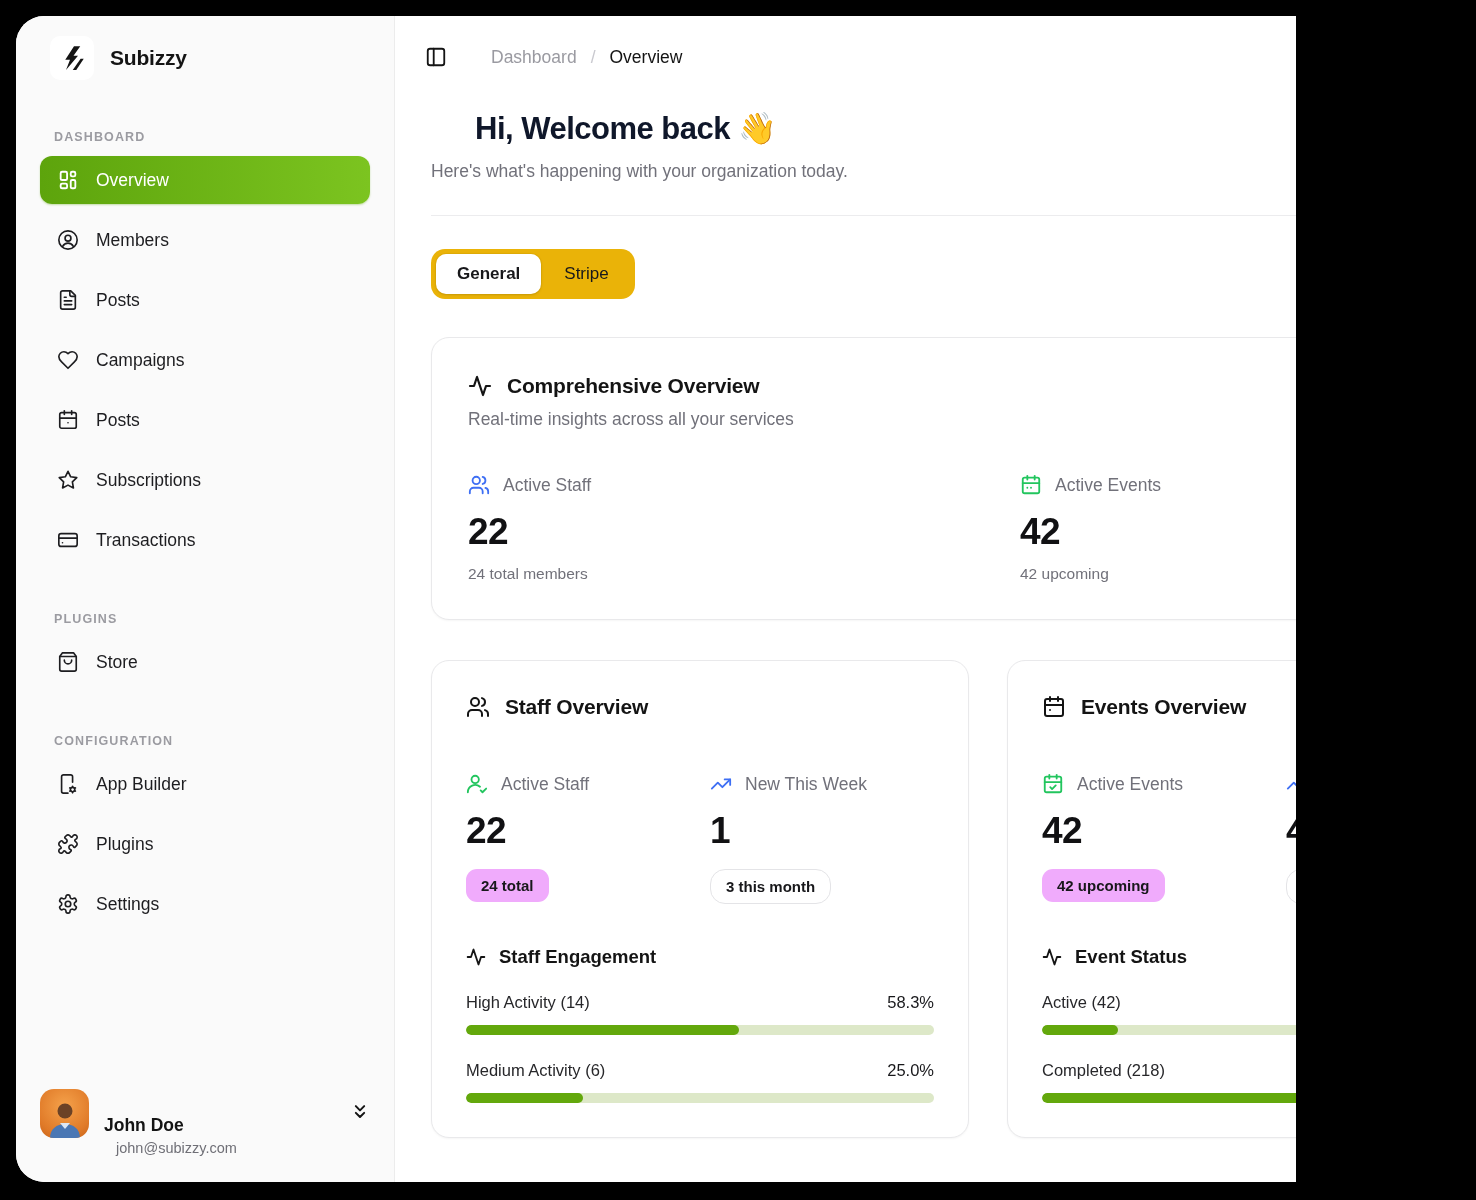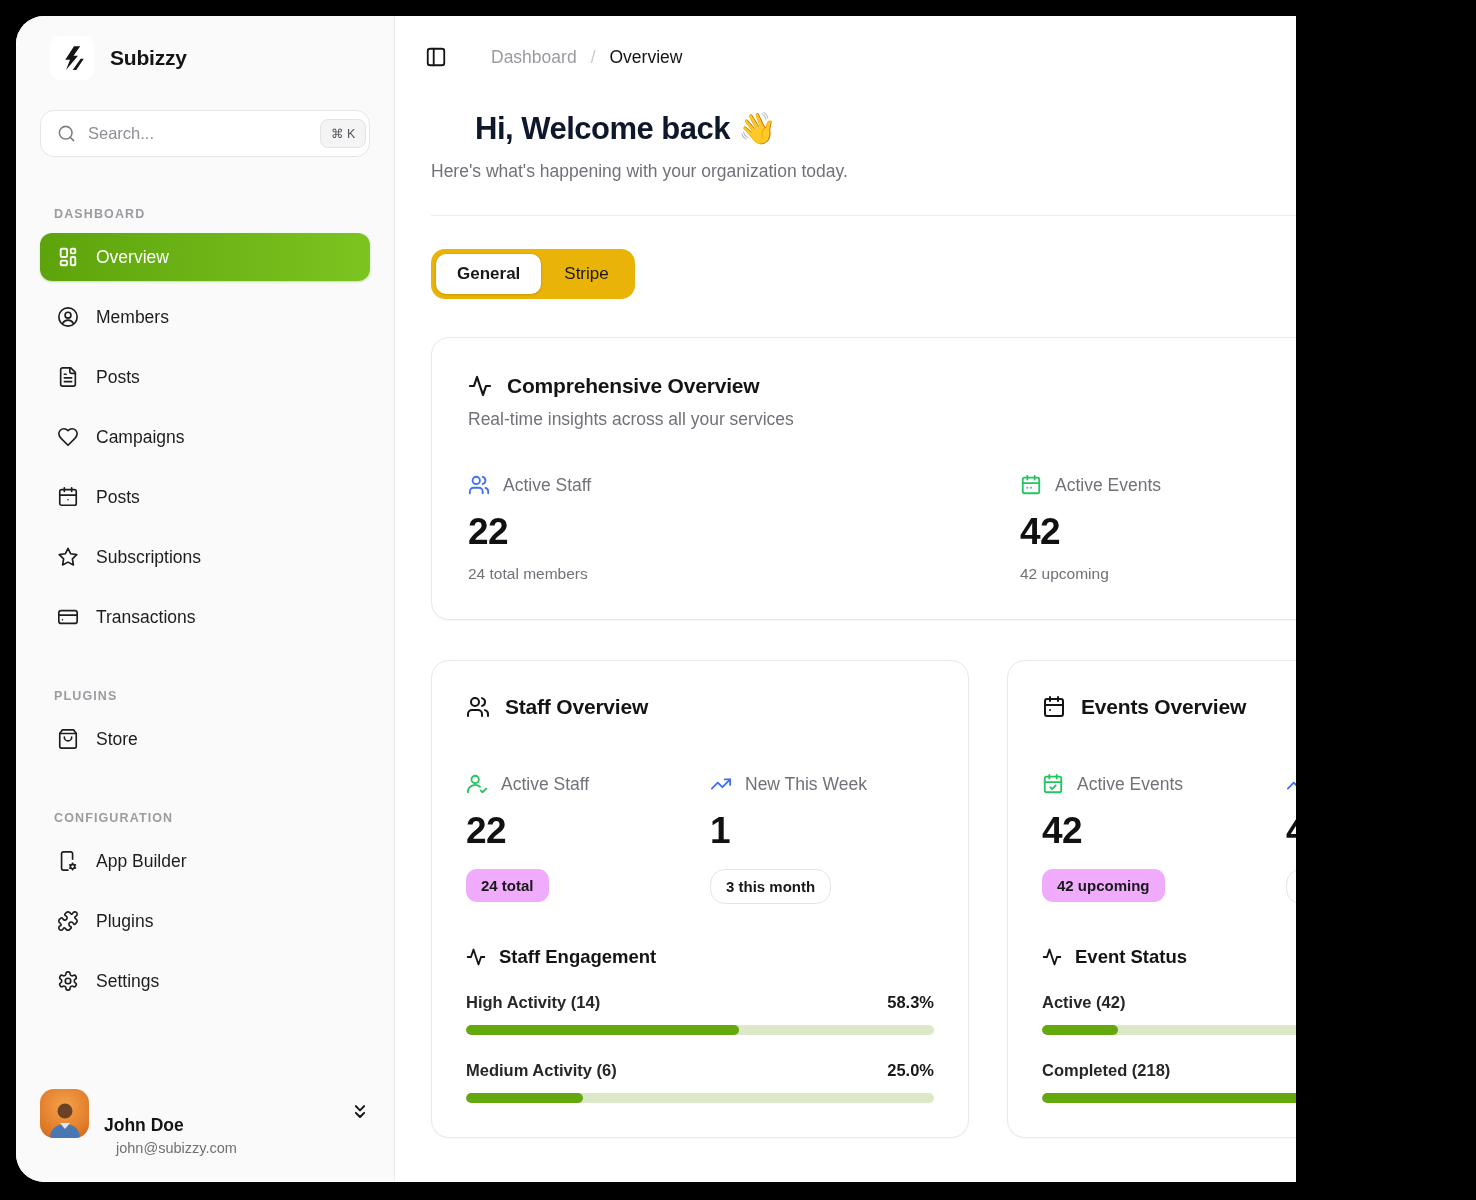--- a/index.html
+++ b/index.html
@@ -114,21 +114,21 @@
   }
   .badge.filled { background:#f0abfc; }
   .badge.outline { background:#fff; border:1px solid #e4e4e7; border-radius:15px; }
 
   .subsection { margin-top:42px; }
   .subsection-head { display:flex; align-items:center; gap:13px; }
   .subsection-head svg { width:20px; height:20px; color:#141414; }
   .subsection-title { font-size:18.5px; font-weight:700; color:#141414; }
   .meter { margin-top:25px; }
   .meter + .meter { margin-top:26px; }
-  .meter-top { display:flex; justify-content:space-between; align-items:baseline;font-weight:bold; }
+  .meter-top { display:flex; justify-content:space-between; align-items:baseline; }
   .meter-label { font-size:16.5px; color:#27272a; }
   .meter-pct { font-size:16.5px; color:#18181b; }
   .meter-track { margin-top:13px; height:10px; border-radius:999px; background:#dde8c8; overflow:hidden; }
   .meter-fill { height:100%; border-radius:999px; background:#63a80c; }
 
   .ic-green { color:#22c55e !important; }
   .ic-blue { color:#3e6ff4 !important; }
   .ic-white { color:#fff !important; }
 </style>
 </head>
@@ -141,28 +141,20 @@
     <div class="brand">
       <span class="brand-logo">
         <svg viewBox="0 0 24 24" fill="#141414" stroke="none">
           <path d="M13.6 2.5 L18.6 2.5 L13.2 10.2 L16.8 10.2 L7.2 21.5 L10.4 13.4 L6.6 13.4 Z"></path>
           <path d="M18.9 12.6 L21.4 12.6 L15.4 21.5 L12.6 21.5 Z"></path>
         </svg>
       </span>
       <span class="brand-name">Subizzy</span>
     </div>
 
-    <div class="search-box">
-      <svg viewBox="0 0 24 24" fill="none" stroke="currentColor" stroke-width="2" stroke-linecap="round" stroke-linejoin="round">
-            <circle cx="11" cy="11" r="8"></circle>
-            <path d="m21 21-4.3-4.3"></path>
-          </svg>
-      <input type="text" placeholder="Search..." style="">
-      <span class="kbd">⌘ K</span>
-    </div>
 
     <nav class="nav">
       <div class="nav-label">DASHBOARD</div>
 
       <div class="nav-item active">
         <svg class="ic-white" viewBox="0 0 24 24" fill="none" stroke="currentColor" stroke-width="2" stroke-linecap="round" stroke-linejoin="round">
               <rect x="4" y="3" width="7" height="9" rx="1.5"></rect>
               <rect x="15" y="3" width="5" height="5" rx="1.5"></rect>
               <rect x="15" y="12" width="5" height="9" rx="1.5"></rect>
               <rect x="4" y="16" width="7" height="5" rx="1.5"></rect>

